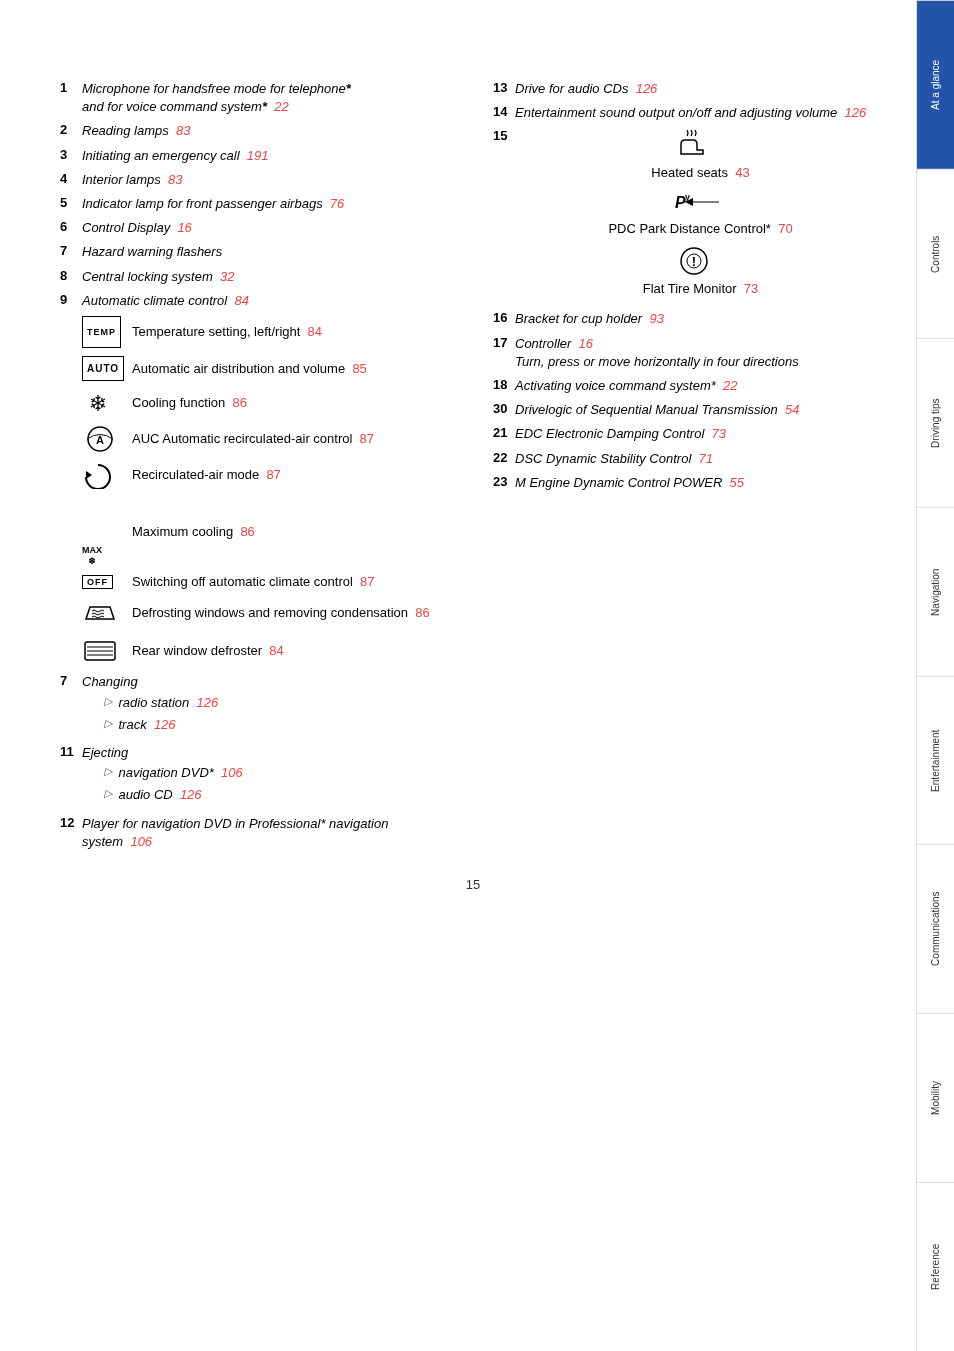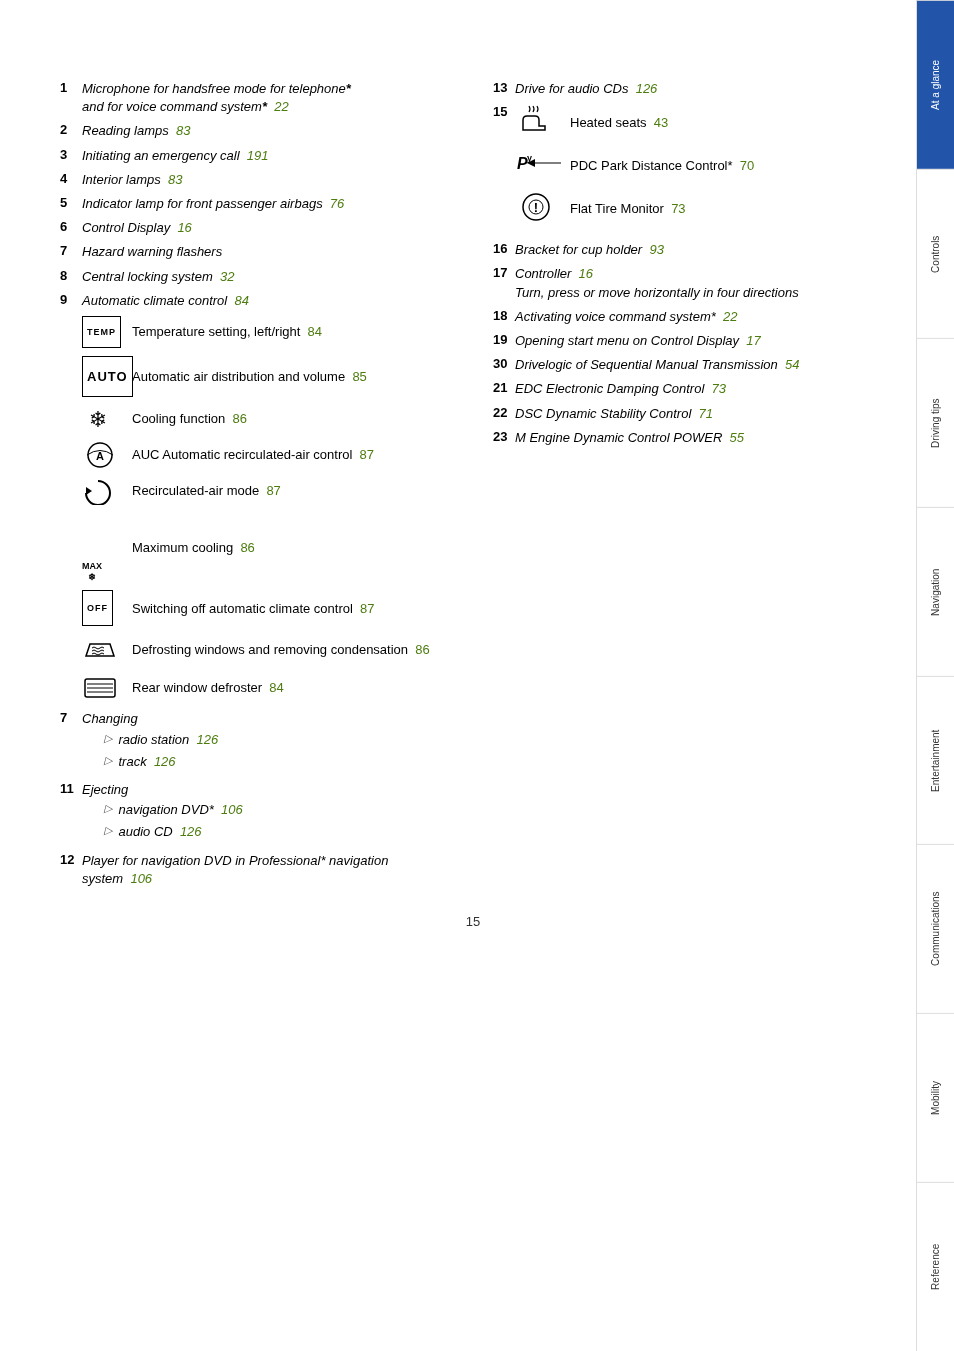--- a/index.html
+++ b/index.html
@@ -37,21 +37,21 @@
       font-weight: bold;
       min-width: 22px;
       color: #000;
     }
     .item-text {
       flex: 1;
       line-height: 1.4;
       font-style: italic;
     }
     .item-text a, .page-ref {
-      color: #4d7c0f;
+      color: #ef4444;
       text-decoration: none;
     }
     .sub-list {
       margin-left: 22px;
       margin-top: 2px;
     }
     .sub-item {
       display: flex;
       align-items: flex-start;
       margin-bottom: 4px;
@@ -107,20 +107,21 @@
     .page-number {
       text-align: center;
       margin-top: 20px;
       font-size: 13px;
       color: #333;
     }
     .item-15-row {
       display: flex;
       align-items: center;
       margin-bottom: 8px;
+      flex-direction: column;
     }
     .item-15-icon {
       min-width: 55px;
     }
   </style>
 </head>
 <body>
 
 <div class="main-content">
   <div class="two-col">
@@ -177,21 +178,21 @@
 
       <div class="icon-row">
         <div class="icon-box">
           <span style="font-size:9px;font-weight:bold;letter-spacing:1px;border:1px solid #000;padding:10px 4px;">TEMP</span>
         </div>
         <span class="icon-label">Temperature setting, left/right&nbsp;&nbsp;<a class="page-ref">84</a></span>
       </div>
 
       <div class="icon-row">
         <div class="icon-box">
-          <span style="font-size:13px;font-weight:bold;letter-spacing:1px;border:1px solid #000;padding:12px 4px;">AUTO</span>
+          <span style="font-size:10px;font-weight:bold;letter-spacing:1px;border:1px solid #000;padding:6px 4px;">AUTO</span>
         </div>
         <span class="icon-label">Automatic air distribution and volume&nbsp;&nbsp;<a class="page-ref">85</a></span>
       </div>
 
       <div class="icon-row">
         <div class="icon-box">
           <svg width="32" height="28">
             <text x="16" y="22" text-anchor="middle" font-size="22" fill="#000">❄</text>
           </svg>
         </div>
@@ -222,21 +223,21 @@
       <div class="icon-row">
         <div class="icon-box">
           <div style="font-size:9px;font-weight:bold;letter-spacing:0px;text-align:center;line-height:1.2;margin-top:48px;">MAX<br>❄</div>
         </div>
         <span class="icon-label">Maximum cooling&nbsp;&nbsp;<a class="page-ref">86</a></span>
       </div>
 
 
       <div class="icon-row">
         <div class="icon-box">
-          <span style="font-size:9px;font-weight:bold;letter-spacing:1px;border:1px solid #000;padding:12px 4px;">OFF</span>
+          <span style="font-size:9px;font-weight:bold;letter-spacing:1px;border:1px solid #000;padding:1px 4px;">OFF</span>
         </div>
         <span class="icon-label">Switching off automatic climate control&nbsp;&nbsp;<a class="page-ref">87</a></span>
       </div>
 
 
       <div class="icon-row">
         <div class="icon-box">
           <svg width="36" height="30">
 
             <path d="M4 22 L8 10 L28 10 L32 22 Z" fill="none" stroke="#000" stroke-width="1.5"></path>
@@ -303,20 +304,24 @@
       </div>
     </div>
 
     <div class="col-right">
 
       <div class="list-item">
         <span class="item-number">13</span>
         <span class="item-text">Drive for audio CDs&nbsp;&nbsp;<a class="page-ref">126</a></span>
       </div>
 
+      <div class="list-item">
+        <span class="item-number">14</span>
+        <span class="item-text">Entertainment sound output on/off and adjusting volume&nbsp;&nbsp;<a class="page-ref">126</a></span>
+      </div>
 
       <div class="list-item" style="align-items:flex-start;">
         <span class="item-number">15</span>
         <div style="flex:1;">
 
           <div class="item-15-row">
             <div class="item-15-icon">
               <svg width="42" height="34">
 
                 <path d="M8 26 L8 16 Q8 12 12 12 L20 12 Q24 12 24 16 L24 22 L30 22 L30 26 Z" fill="none" stroke="#000" stroke-width="1.5"></path>
@@ -366,24 +371,20 @@
           Controller&nbsp;&nbsp;<a class="page-ref">16</a><br>
           Turn, press or move horizontally in four directions
         </span>
       </div>
 
       <div class="list-item">
         <span class="item-number">18</span>
         <span class="item-text">Activating voice command system*&nbsp;&nbsp;<a class="page-ref">22</a></span>
       </div>
 
-      <div class="list-item">
-        <span class="item-number">19</span>
-        <span class="item-text">Opening start menu on Control Display&nbsp;&nbsp;<a class="page-ref">17</a></span>
-      </div>
 
       <div class="list-item">
         <span class="item-number">30</span>
         <span class="item-text">Drivelogic of Sequential Manual Transmission&nbsp;&nbsp;<a class="page-ref">54</a></span>
       </div>
 
       <div class="list-item">
         <span class="item-number">21</span>
         <span class="item-text">EDC Electronic Damping Control&nbsp;&nbsp;<a class="page-ref">73</a></span>
       </div>

